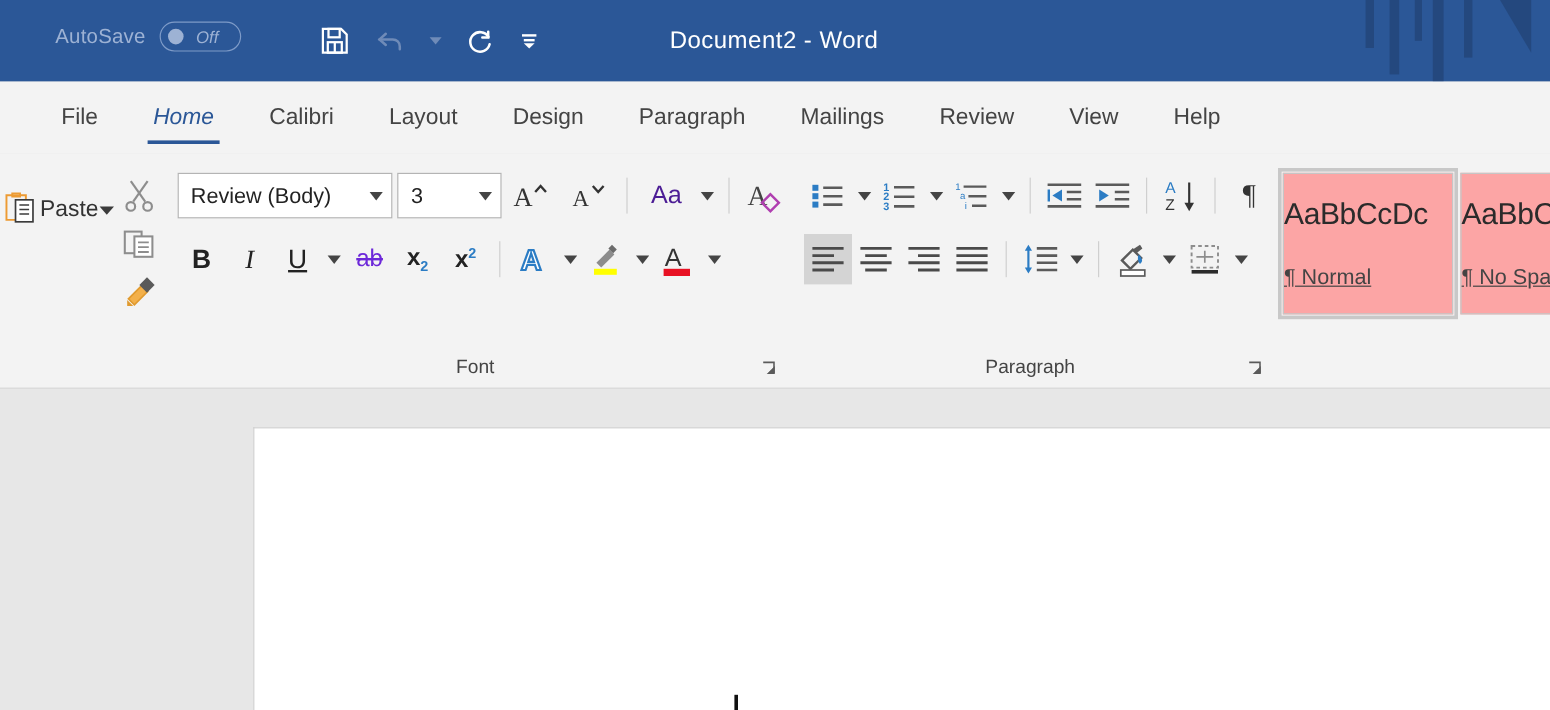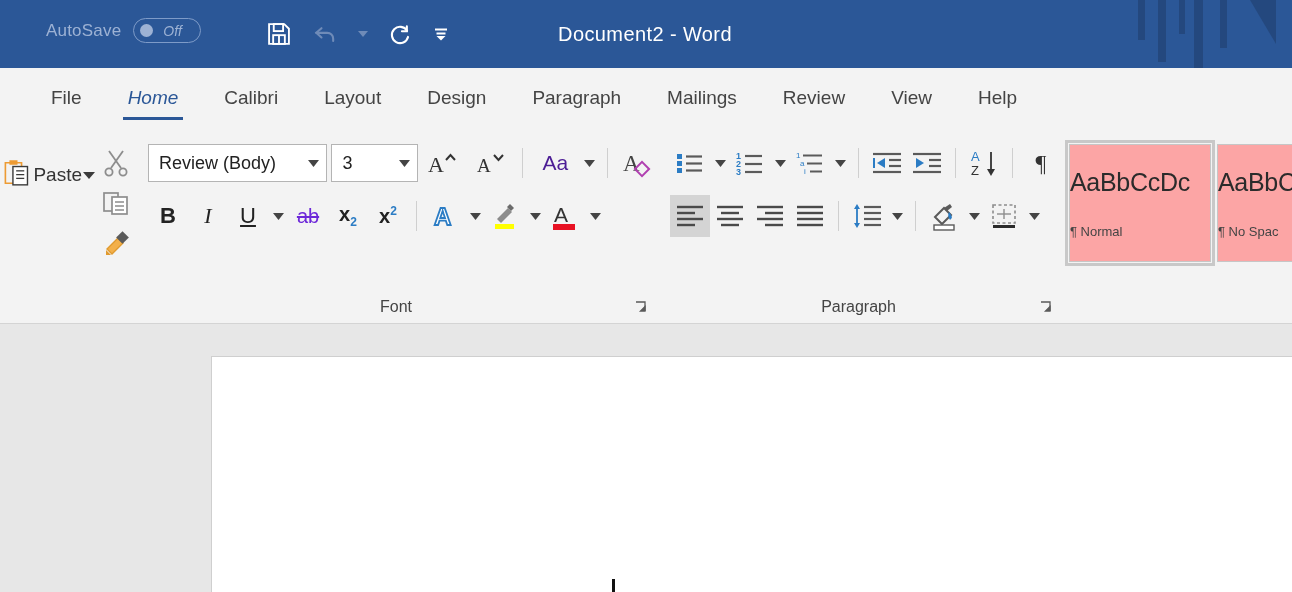--- a/index.html
+++ b/index.html
@@ -132,21 +132,21 @@
   
   .grp-styles { flex: 1; }
   .styles-row { display: flex; align-items: flex-start; padding: 6px 0 0 8px; gap: 6px; }
   .style-tile {
     width: 142px; height: 118px; background: #fca5a5; border: 1px solid #c6c6c6;
     display: flex; flex-direction: column; align-items: flex-start; justify-content: center;
     gap: 27px;
   }
   .style-tile.selected { outline: 3px solid #c8c8c8; outline-offset: 1px; }
   .style-sample { font-size: 25px; color: #2b2b2b; white-space: nowrap; letter-spacing: -.3px; }
-  .style-name { font-size: 13px; color: #444; white-space: nowrap; }
+  .style-name { font-size: 18px; color: #444; white-space: nowrap; text-decoration: underline; }
 
   
   .workspace {
     position: absolute; left: 0; top: 324px; width: 1292px; height: 268px;
     background: #e7e7e7;
   }
   .page {
     position: absolute; left: 211px; top: 32px; right: -40px; bottom: -30px;
     background: #ffffff; border: 1px solid #cfcfcf; border-right: none; border-bottom: none;
   }

